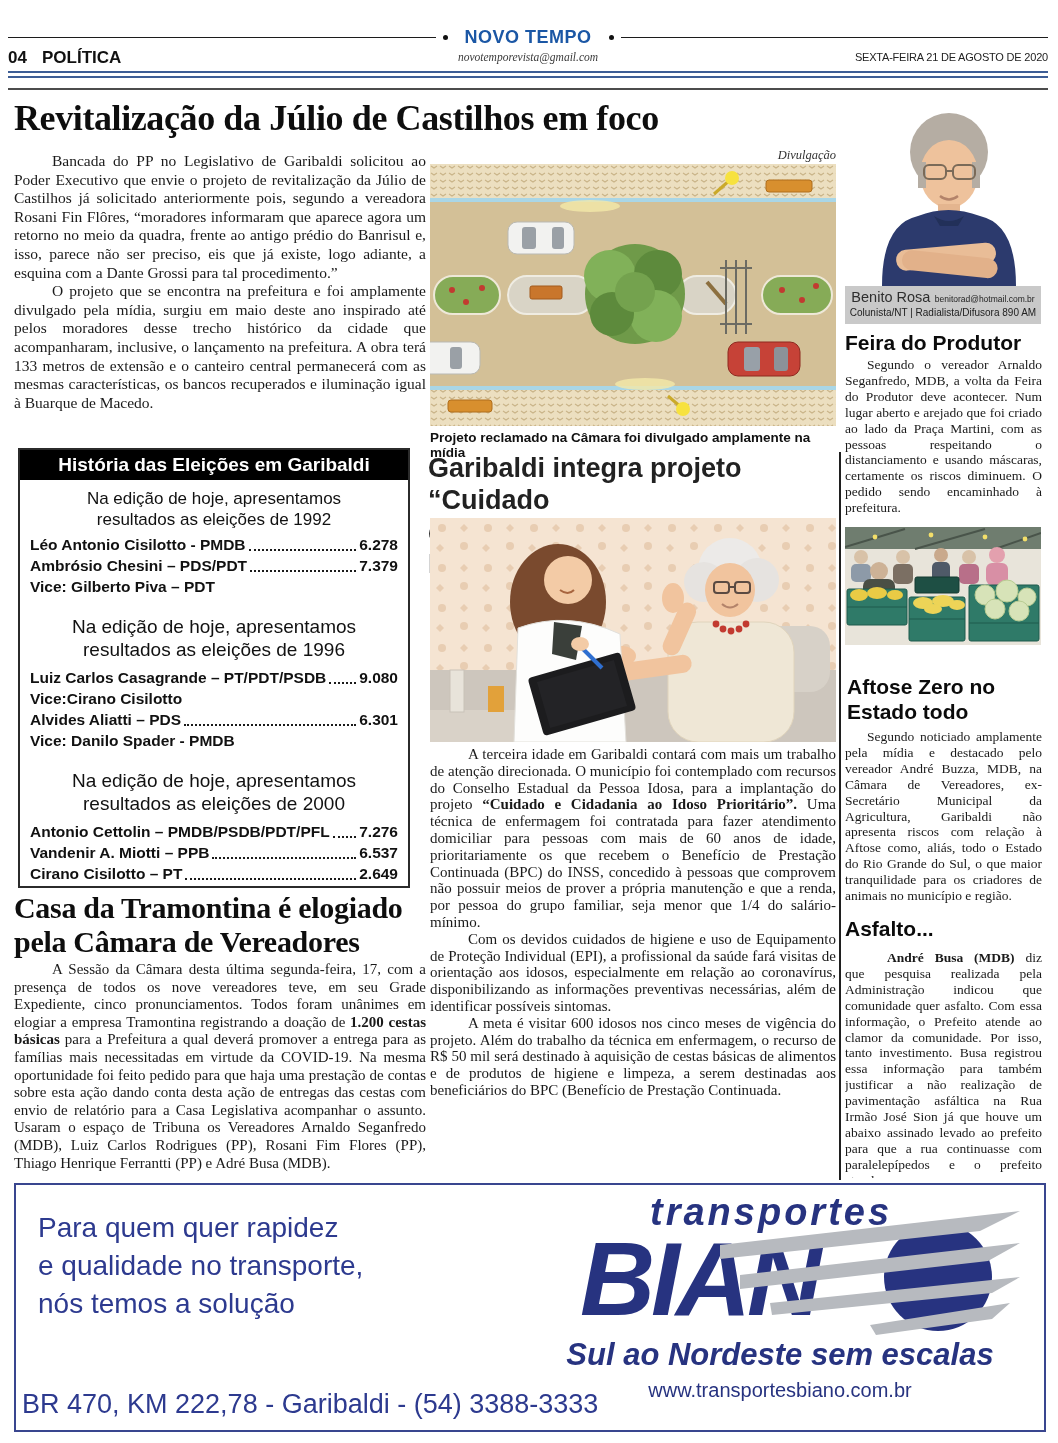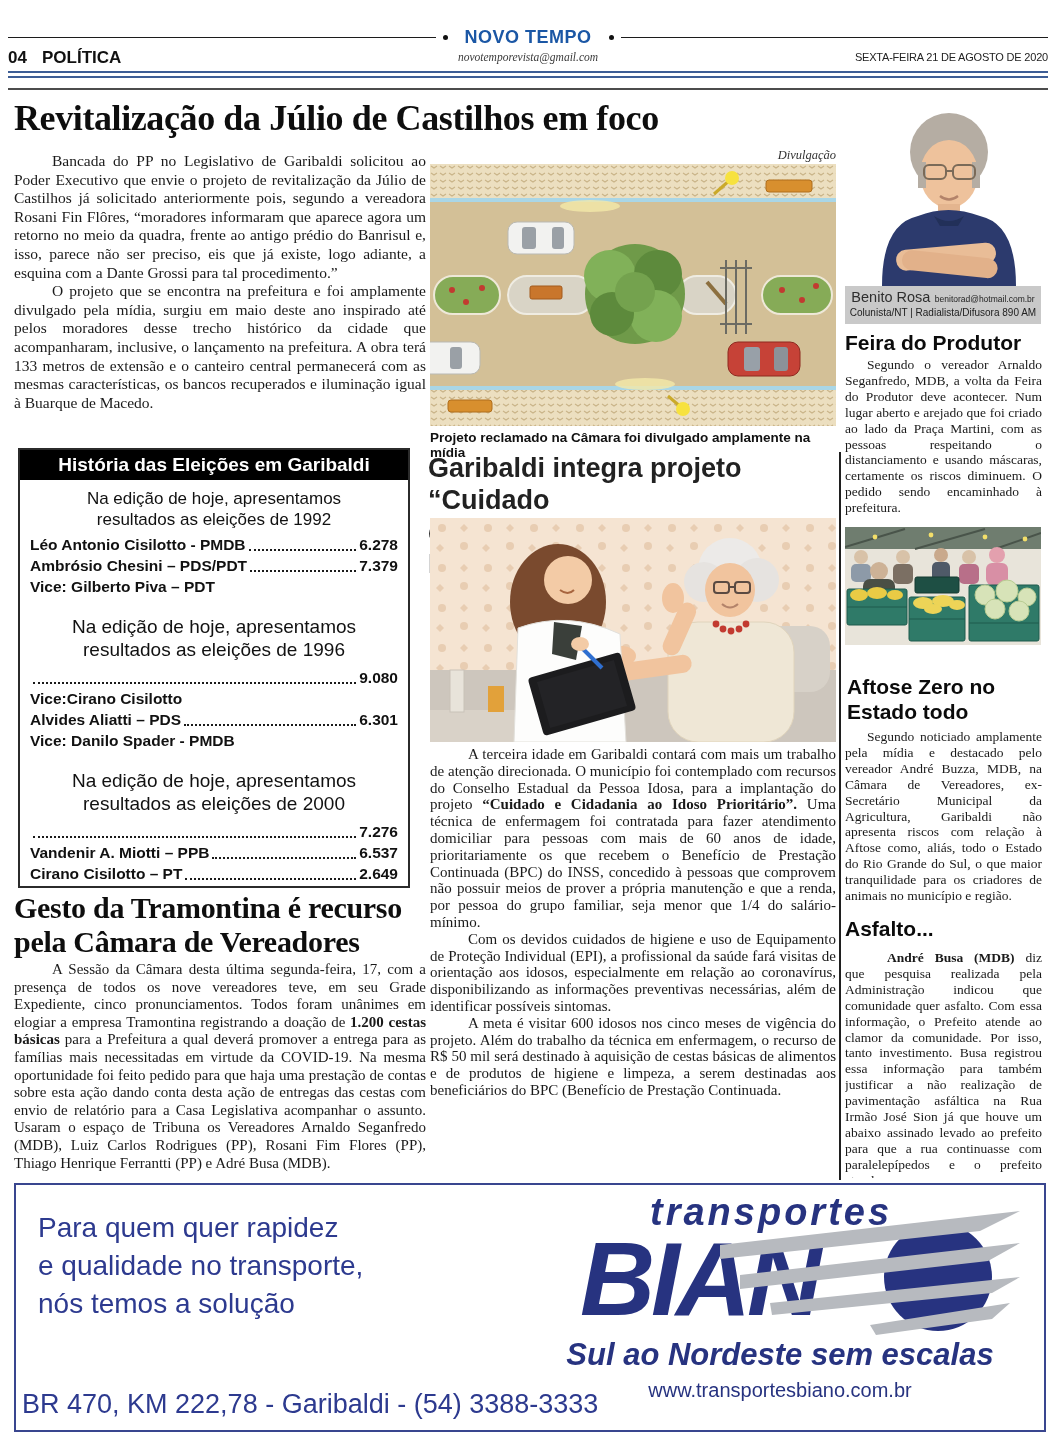--- a/index.html
+++ b/index.html
@@ -131,58 +131,60 @@
         </div>
       <div class="erow novotes">
           <span class="nm">Vice: Gilberto Piva – PDT</span>
         </div>
 
       <div class="eintro2">
         <div>Na edição de hoje, apresentamos</div>
         <div>resultados as eleições de 1996</div>
       </div>
       <div class="erow">
+          <span class="nm">Luiz Carlos Casagrande – PT/PDT/PSDB</span>
           <span class="dots"></span>
           <span class="votes">9.080</span>
         </div>
       <div class="erow novotes">
           <span class="nm">Vice:Cirano Cisilotto</span>
         </div>
       <div class="erow">
           <span class="nm">Alvides Aliatti – PDS</span>
           <span class="dots"></span>
           <span class="votes">6.301</span>
         </div>
       <div class="erow novotes">
           <span class="nm">Vice: Danilo Spader - PMDB</span>
         </div>
 
       <div class="eintro2">
         <div>Na edição de hoje, apresentamos</div>
         <div>resultados as eleições de 2000</div>
       </div>
       <div class="erow">
+          <span class="nm">Antonio Cettolin – PMDB/PSDB/PDT/PFL</span>
           <span class="dots"></span>
           <span class="votes">7.276</span>
         </div>
       <div class="erow">
           <span class="nm">Vandenir A. Miotti – PPB</span>
           <span class="dots"></span>
           <span class="votes">6.537</span>
         </div>
       <div class="erow">
           <span class="nm">Cirano Cisilotto – PT</span>
           <span class="dots"></span>
           <span class="votes">2.649</span>
         </div>
     </div>
   </div>
 
   <h2 class="abs serif-head2 tram-head" style="margin:0;">
-    <span style="display:block">Gesto da Tramontina é recurso</span>
+    <span style="display:block">Casa da Tramontina é elogiado</span>
     <span style="display:block">pela Câmara de Vereadores</span>
   </h2>
   <div class="abs tram-body just">
     <p><span>A Sessão da Câmara desta última segunda-feira, 17, com a presença de todos os nove vereadores teve, em seu Grade Expediente, cinco pronunciamentos. Todos foram unânimes em elogiar a empresa Tramontina registrando a doação de </span><span class="bold">1.200 cestas básicas</span><span> para a Prefeitura a qual deverá promover a entrega para as famílias mais necessitadas em virtude da COVID-19. Na mesma oportunidade foi feito pedido para que haja uma prestação de contas sobre esta ação dando conta desta ação de entregas das cestas com envio de relatório para a Casa Legislativa acompanhar o assunto. Usaram o espaço de Tribuna os Vereadores Arnaldo Seganfredo (MDB), Luiz Carlos Rodrigues (PP), Rosani Fim Flores (PP), Thiago Henrique Ferrantti (PP) e Adré Busa (MDB).</span></p>
   </div>
 
   <div class="abs credit">Divulgação</div>
 
   <svg class="abs street-img" width="406" height="262" viewBox="0 0 406 262">
     <defs>

